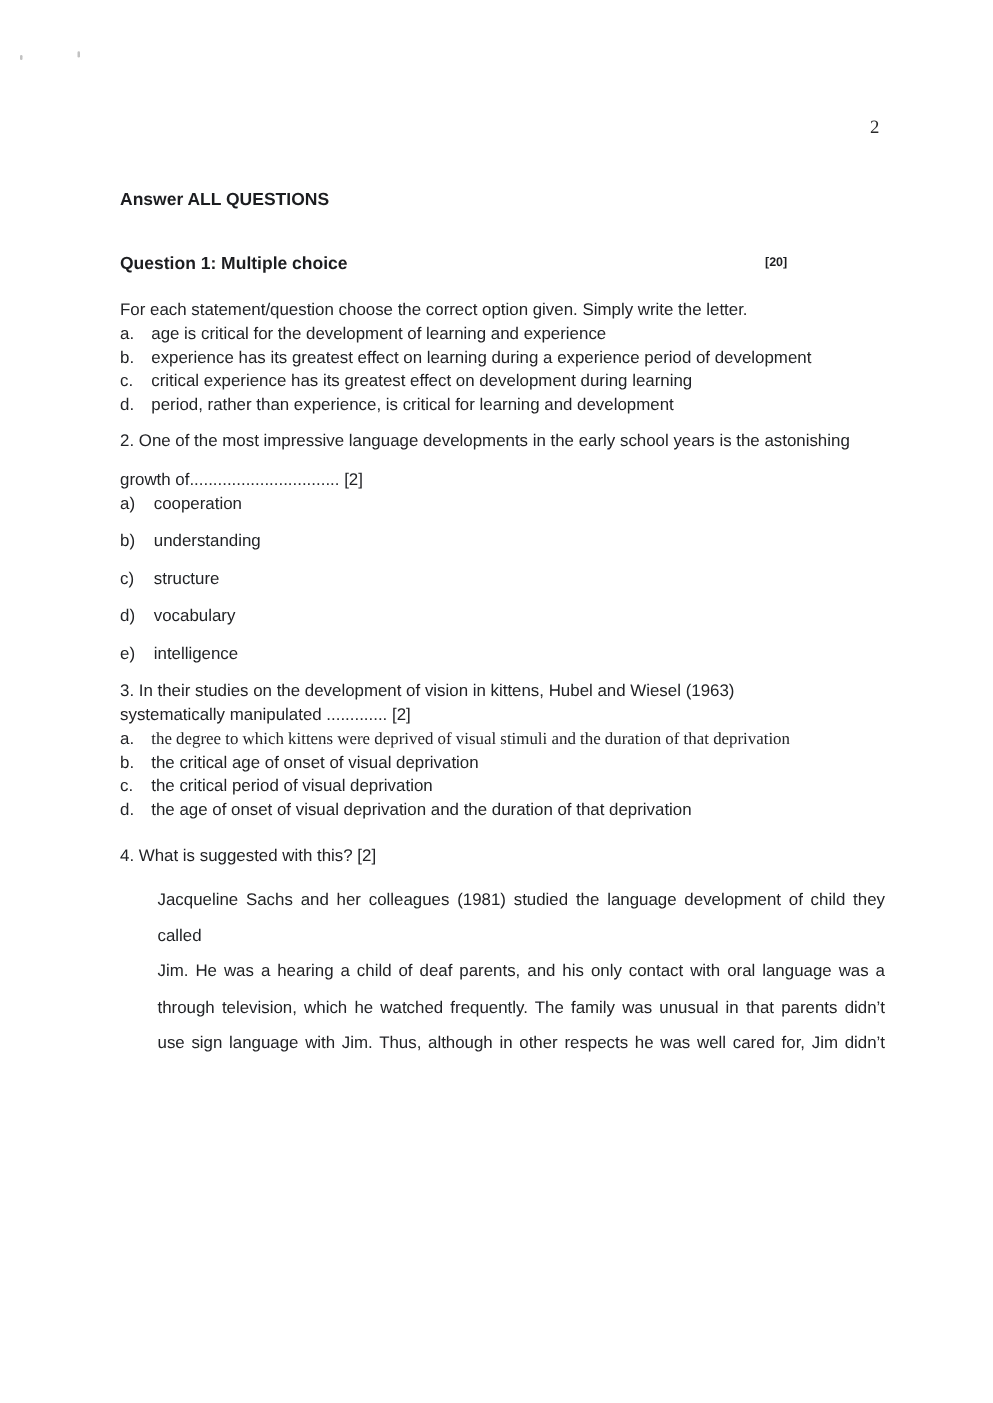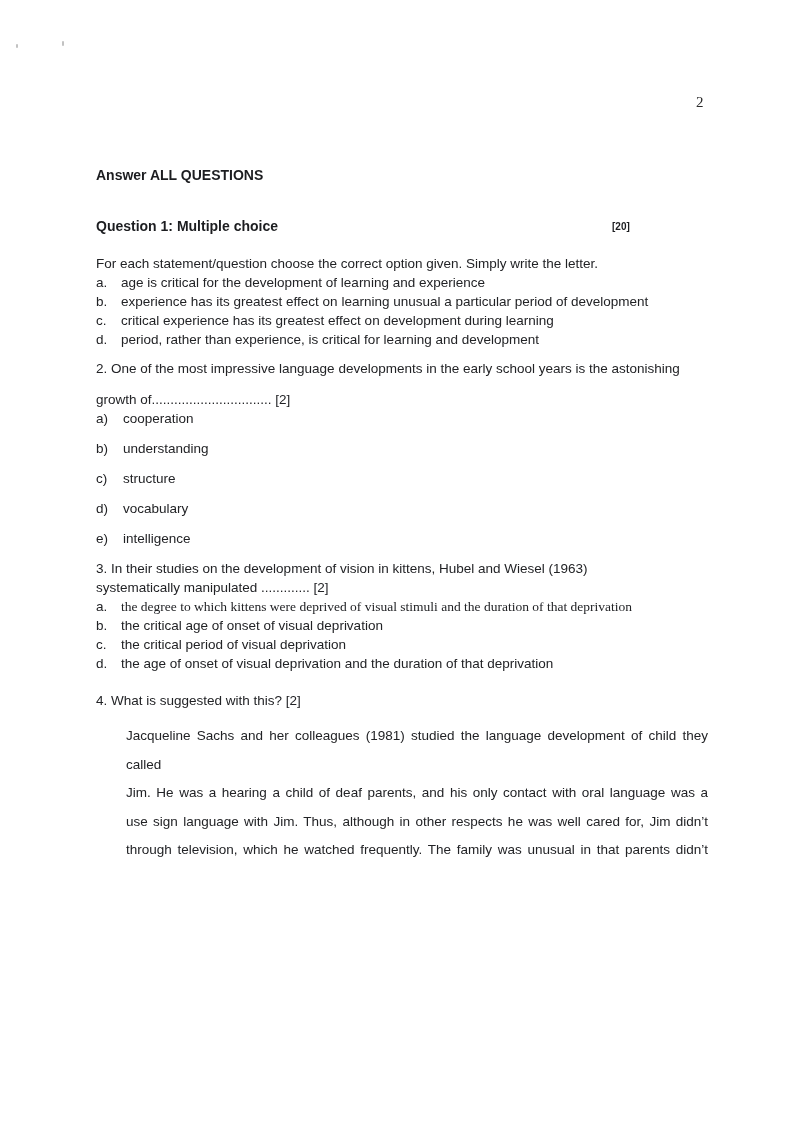--- a/index.html
+++ b/index.html
@@ -24,21 +24,21 @@
     position: absolute;
     background: #8f8f8f;
     opacity: 0.55;
     border-radius: 1px;
   }
   .artifact.a1 { left: 16px; top: 44px; width: 2px; height: 4px; }
   .artifact.a2 { left: 62px; top: 41px; width: 2px; height: 5px; }
   .content {
     position: absolute;
     left: 96px;
-    top: 16px;
+    top: 0;
     width: 612px;
     font-size: 13.5px;
     line-height: 19px;
   }
   .heading {
     font-weight: bold;
     font-size: 14px;
     color: #1c1d20;
   }
   .answer-heading { margin-top: 150px; }
@@ -100,21 +100,21 @@
     <div class="intro-line">For each statement/question choose the correct option given. Simply write the letter.</div>
 
 
     <ul class="options q1-options">
       <li class="opt">
         <span class="marker">a.</span>
         <span class="text">age is critical for the development of learning and experience</span>
       </li>
       <li class="opt">
         <span class="marker">b.</span>
-        <span class="text">experience has its greatest effect on learning unusual a particular period of development</span>
+        <span class="text">experience has its greatest effect on learning during a experience period of development</span>
       </li>
       <li class="opt">
         <span class="marker">c.</span>
         <span class="text">critical experience has its greatest effect on development during learning</span>
       </li>
       <li class="opt">
         <span class="marker">d.</span>
         <span class="text">period, rather than experience, is critical for learning and development</span>
       </li>
     </ul>
@@ -167,18 +167,18 @@
           <span class="text">the age of onset of visual deprivation and the duration of that deprivation</span>
         </li>
       </ul>
     </div>
 
     <div class="q4-stem stem-line">4. What is suggested with this? [2]</div>
 
     <div class="passage">
       <div class="para-line">Jacqueline Sachs and her colleagues (1981) studied the language development of child they called</div>
       <div class="para-line">Jim. He was a hearing a child of deaf parents, and his only contact with oral language was a</div>
+      <div class="para-line">through television, which he watched frequently. The family was unusual in that parents didn’t</div>
       <div class="para-line">use sign language with Jim. Thus, although in other respects he was well cared for, Jim didn’t</div>
-      <div class="para-line">through television, which he watched frequently. The family was unusual in that parents didn’t</div>
     </div>
 
   </div>
 </div>
 
 </body></html>

